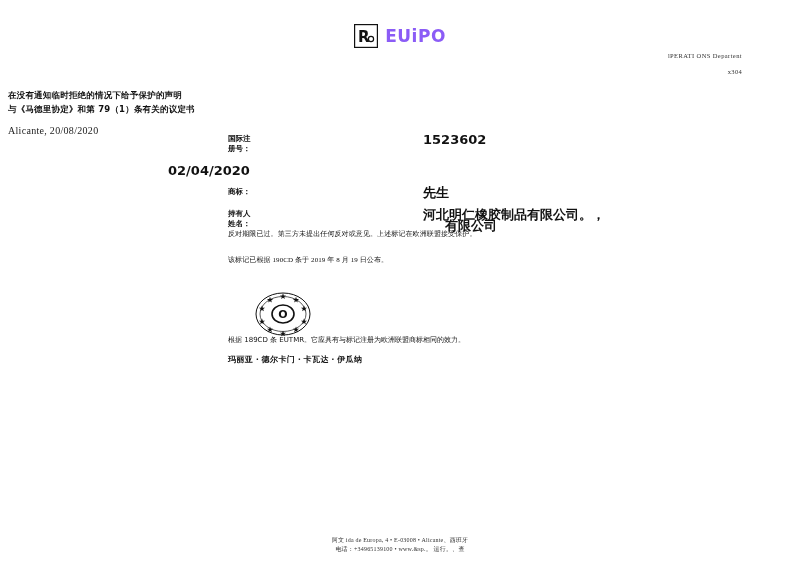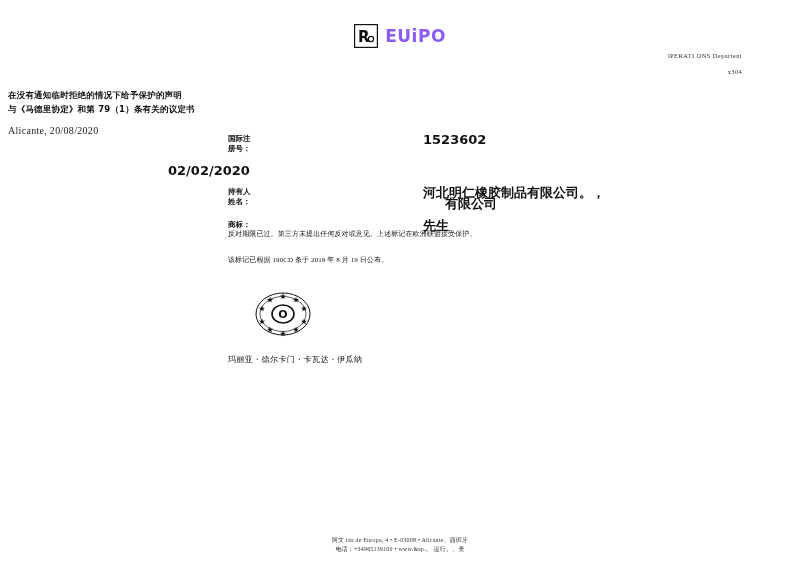--- a/index.html
+++ b/index.html
@@ -166,21 +166,21 @@
     font-size: 7px;
     line-height: 12px;
     color: #111;
   }
   .signature {
     position: absolute;
     left: 228px;
     top: 354px;
     font-family: "DejaVu Sans", sans-serif;
     font-size: 8px;
-    font-weight: normal;
+    font-weight: bold;
     color: #111;
     letter-spacing: 0.4px;
   }
 
   
   .footer {
     position: absolute;
     left: 0;
     top: 536px;
     width: 800px;
@@ -222,34 +222,34 @@
   </div>
 
   <div class="fields">
 
     <div class="field-row">
       <div class="field-label">国际注册号：</div>
       <div class="field-value">1523602</div>
     </div>
 
     <div class="field-row">
-      <div class="field-value">02/02/2020</div>
+      <div class="field-value">02/04/2020</div>
+    </div>
+
+    <div class="field-row">
+      <div class="field-label">商标：</div>
+      <div class="field-value">先生</div>
     </div>
 
     <div class="field-row">
       <div class="field-label">持有人姓名：</div>
       <div class="field-value">
         <span>河北明仁橡胶制品有限公司。，</span>
         <span class="cont">有限公司</span>
       </div>
-    </div>
-
-    <div class="field-row">
-      <div class="field-label">商标：</div>
-      <div class="field-value">先生</div>
     </div>
 
   </div>
 
   <div class="paras">
     <div class="para">反对期限已过。第三方未提出任何反对或意见。上述标记在欧洲联盟接受保护。</div>
     <div class="para">该标记已根据 190CD 条于 2019 年 8 月 19 日公布。</div>
   </div>
 
   <div class="seal">
@@ -266,20 +266,21 @@
         <polygon points="44,38.5 44.8,40.7 47.1,40.7 45.2,42.1 45.9,44.3 44,43 42.1,44.3 42.8,42.1 40.9,40.7 43.2,40.7"></polygon>
         <polygon points="31,42.5 31.8,44.7 34.1,44.7 32.2,46.1 32.9,48.3 31,47 29.1,48.3 29.8,46.1 27.9,44.7 30.2,44.7"></polygon>
         <polygon points="18,38.5 18.8,40.7 21.1,40.7 19.2,42.1 19.9,44.3 18,43 16.1,44.3 16.8,42.1 14.9,40.7 17.2,40.7"></polygon>
         <polygon points="10,30.5 10.8,32.7 13.1,32.7 11.2,34.1 11.9,36.3 10,35 8.1,36.3 8.8,34.1 6.9,32.7 9.2,32.7"></polygon>
         <polygon points="10,17.5 10.8,19.7 13.1,19.7 11.2,21.1 11.9,23.3 10,22 8.1,23.3 8.8,21.1 6.9,19.7 9.2,19.7"></polygon>
         <polygon points="18,8.8 18.8,11 21.1,11 19.2,12.4 19.9,14.6 18,13.3 16.1,14.6 16.8,12.4 14.9,11 17.2,11"></polygon>
       </g>
     </svg>
   </div>
 
+  <div class="closing">根据 189CD 条 EUTMR。它应具有与标记注册为欧洲联盟商标相同的效力。</div>
   <div class="signature">玛丽亚・德尔卡门・卡瓦达・伊瓜纳</div>
 
   <div class="footer">
     <div class="footer-line">阿文 ida de Europa, 4 • E-03008 • Alicante、西班牙</div>
     <div class="footer-line">电话：+34965139100 • www.&amp;sp.。  运行。、查</div>
   </div>
 
 </div>
 
 </body></html>

